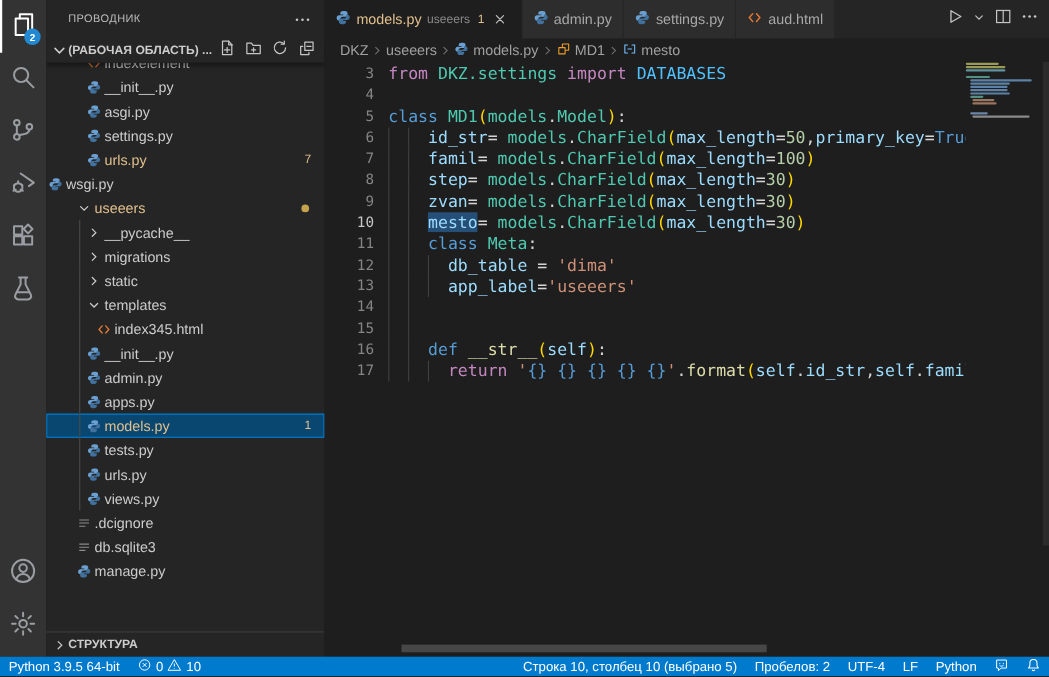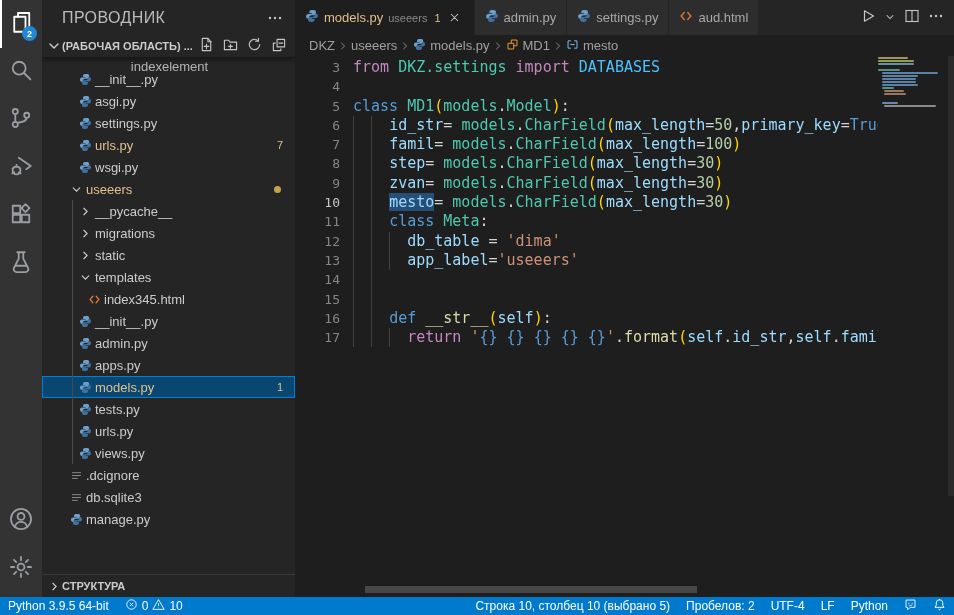--- a/index.html
+++ b/index.html
@@ -15,21 +15,21 @@
   .ab-item.active { color:#ffffff; box-shadow:inset 2px 0 0 #ffffff; }
   .ab-item svg { width:24px; height:24px; }
   .ab-badge { position:absolute; right:5px; bottom:7px; min-width:15px; height:15px; border-radius:50%;
     background:#2188d1; color:#fff; font-size:9px; font-weight:bold; display:flex; align-items:center; justify-content:center; }
   .ab-bottom { margin-top:auto; margin-bottom:4px; display:flex; flex-direction:column; align-items:center; }
 
   
   .sidebar { position:absolute; left:42px; top:0; bottom:18px; width:253px; background:#252526; color:#cccccc;
     display:flex; flex-direction:column; overflow:hidden; }
   .sb-title { height:35px; flex:none; display:flex; align-items:center; padding:0 10px 0 20px; }
-  .sb-title-label { font-size:16px; letter-spacing:.4px; color:#bbbbbb; }
+  .sb-title-label { font-size:10px; letter-spacing:.4px; color:#bbbbbb; }
   .sb-title-more { margin-left:auto; color:#c5c5c5; width:20px; height:20px; display:flex; align-items:center; justify-content:center; cursor:pointer; }
   .sb-title-more svg { width:16px; height:16px; }
   .ws-row { height:22px; flex:none; display:flex; align-items:center; padding:0 8px 0 4px; position:relative; z-index:3;
     background:#252526; box-shadow:0 3px 4px rgba(0,0,0,.38); }
   .ws-chev { width:16px; height:16px; color:#cccccc; flex:none; }
   .ws-chev svg { width:16px; height:16px; }
   .ws-label { font-size:11px; font-weight:bold; color:#cccccc; white-space:nowrap; overflow:hidden; }
   .ws-actions { margin-left:auto; display:flex; gap:6px; }
   .ws-actions .act { width:18px; height:18px; color:#c5c5c5; display:flex; align-items:center; justify-content:center; cursor:pointer; }
   .ws-actions .act svg { width:15px; height:15px; }
@@ -201,21 +201,21 @@
           <span class="act">
             <span><svg viewBox="0 0 16 16" fill="none" stroke="currentColor" stroke-width="1.2" stroke-linecap="round" stroke-linejoin="round">
                 <path d="M4.5 6.5h-2v8h8v-2"></path>
                 <path d="M6.5 2.5h8v8h-8z"></path>
                 <path d="M8.5 6.5h4"></path>
               </svg></span>
           </span>
         </span>
     </div>
     <div class="tree" id="tree">
-        <div class="trow clipped" style=" flex-direction: column;">
+        <div class="trow clipped" style="padding-left: 35px;">
           <span class="ficon">
             <svg viewBox="0 0 16 16" fill="none" stroke="#e37933" stroke-width="1.5" stroke-linecap="round">
               <path d="M6 4L2.5 8 6 12M10 4l3.5 4L10 12"></path>
             </svg>
           </span>
           <span class="tlabel">indexelement</span>
         </div>
         <div class="trow" style="padding-left: 35px;">
           <span class="ficon">
             <svg viewBox="0 0 16 16">
@@ -246,21 +246,21 @@
         <div class="trow modified" style="padding-left: 35px;">
           <span class="ficon">
             <svg viewBox="0 0 16 16">
               <path fill="#6a9fd0" d="M7.9 1.2c-1.9 0-2.9.85-2.9 2.1v1.5h3.1v.8H3.7c-1.45 0-2.5 1.1-2.5 2.7 0 1.6 1.05 2.7 2.5 2.7h1.2V9.4c0-1.35 1.15-2.4 2.5-2.4h3.1c1.1 0 2-.9 2-2V3.3c0-1.25-1.05-2.1-2.7-2.1z"></path>
               <path fill="#41719c" d="M8.1 14.8c1.9 0 2.9-.85 2.9-2.1v-1.5H7.9v-.8h4.4c1.45 0 2.5-1.1 2.5-2.7 0-1.6-1.05-2.7-2.5-2.7h-1.2v1.6c0 1.35-1.15 2.4-2.5 2.4H5.6c-1.1 0-2 .9-2 2v1.7c0 1.25 1.05 2.1 2.7 2.1z"></path>
             </svg>
           </span>
           <span class="tlabel">urls.py</span>
           <span class="tbadge">7</span>
         </div>
-        <div class="trow" style="padding-left: 35px;">
+        <div class="trow" style="">
           <span class="ficon">
             <svg viewBox="0 0 16 16">
               <path fill="#6a9fd0" d="M7.9 1.2c-1.9 0-2.9.85-2.9 2.1v1.5h3.1v.8H3.7c-1.45 0-2.5 1.1-2.5 2.7 0 1.6 1.05 2.7 2.5 2.7h1.2V9.4c0-1.35 1.15-2.4 2.5-2.4h3.1c1.1 0 2-.9 2-2V3.3c0-1.25-1.05-2.1-2.7-2.1z"></path>
               <path fill="#41719c" d="M8.1 14.8c1.9 0 2.9-.85 2.9-2.1v-1.5H7.9v-.8h4.4c1.45 0 2.5-1.1 2.5-2.7 0-1.6-1.05-2.7-2.5-2.7h-1.2v1.6c0 1.35-1.15 2.4-2.5 2.4H5.6c-1.1 0-2 .9-2 2v1.7c0 1.25 1.05 2.1 2.7 2.1z"></path>
             </svg>
           </span>
           <span class="tlabel">wsgi.py</span>
         </div>
         <div class="trow modified" style="padding-left: 26px;">
           <span class="chev">

